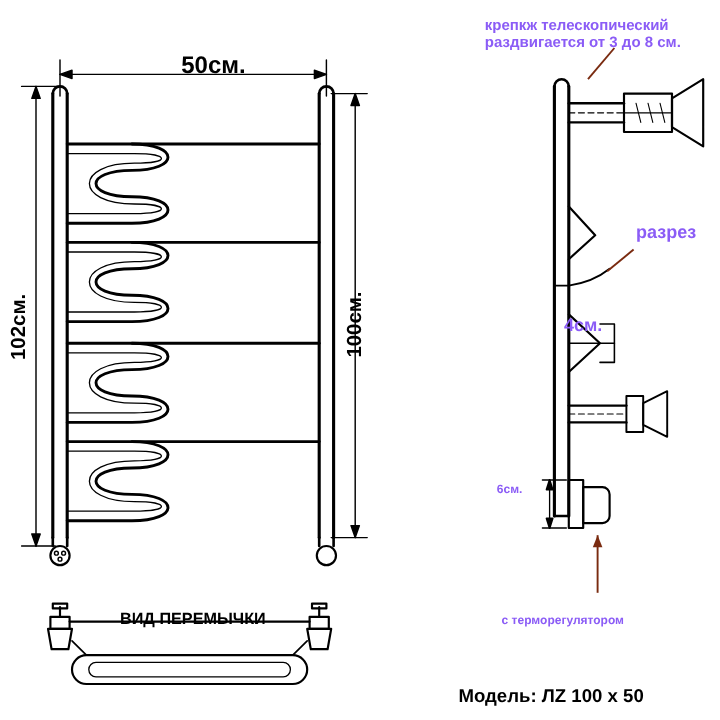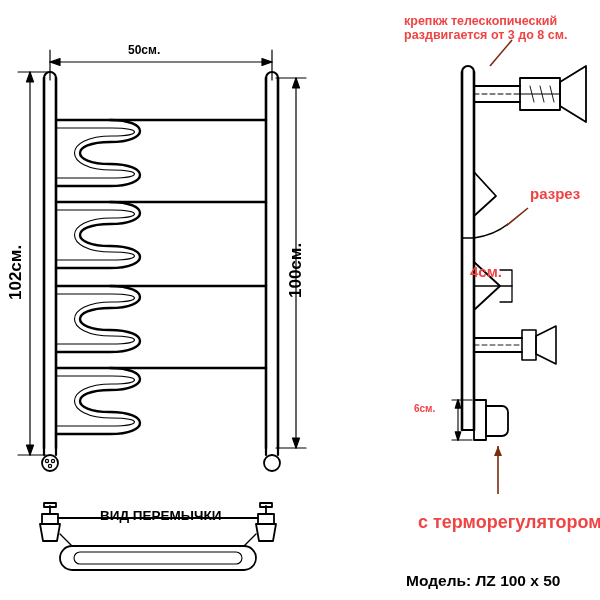--- a/index.html
+++ b/index.html
@@ -28,21 +28,21 @@
   }
   .lbl {
     position: absolute;
     color: #000;
     font-weight: bold;
     font-family: "Liberation Sans", sans-serif;
     white-space: pre;
     line-height: 1.12;
   }
   .lbl.brown {
-    color: #ef4444;
+    color: #8b5cf6;
   }
   .rot90 {
     transform-origin: 0 0;
     transform: rotate(-90deg);
   }
 </style>
 </head>
 <body>
 
 <div id="stage">
@@ -213,34 +213,34 @@
     </g>
 
     <g stroke="#7a2b10" fill="none" stroke-width="1.6">
       <path d="M512,40 L490,66"></path>
       <path d="M528,208 L506,226"></path>
       <path d="M498,494 L498,446"></path>
       <path d="M498,446 L494,456 L502,456 Z" fill="#7a2b10" stroke="none"></path>
     </g>
   </svg>
 
-  <div class="lbl" style="left:128px; top:44px; font-size:12px;">50см.</div>
+  <div class="lbl" style="left:151px; top:44px; font-size:20px;">50см.</div>
 
   <div class="lbl rot90" style="left:6px; top:300px; font-size:17px;">102см.</div>
 
   <div class="lbl rot90" style="left:286px; top:298px; font-size:17px;">100см.</div>
 
   <div class="lbl" style="left:100px; top:508px; font-size:13.5px;">ВИД ПЕРЕМЫЧКИ</div>
 
   <div class="lbl brown" style="left:404px; top:14px; font-size:12.5px;">крепкж телескопический</div>
   <div class="lbl brown" style="left:404px; top:28px; font-size:12.5px;">раздвигается от 3 до 8 см.</div>
 
   <div class="lbl brown" style="left:530px; top:186px; font-size:15px;">разрез</div>
 
   <div class="lbl brown" style="left:428px; top:264px; font-size:15px;margin-left:42px;">4см.</div>
 
   <div class="lbl brown" style="left:414px; top:403px; font-size:10px;">6см.</div>
 
-  <div class="lbl brown" style="left:418px; top:512px; font-size:18px;">с терморегулятором</div>
-
-  <div class="lbl" style="left:382px; top:572px; font-size:15.5px;margin-left:24px;">Модель: ЛZ 100 х 50</div>
+  <div class="lbl brown" style="left:418px; top:512px; font-size:10px;">с терморегулятором</div>
+
+  <div class="lbl" style="left:382px; top:572px; font-size:15.5px;">Модель: ЛZ 100 х 50</div>
 
 </div>
 
 </body></html>

